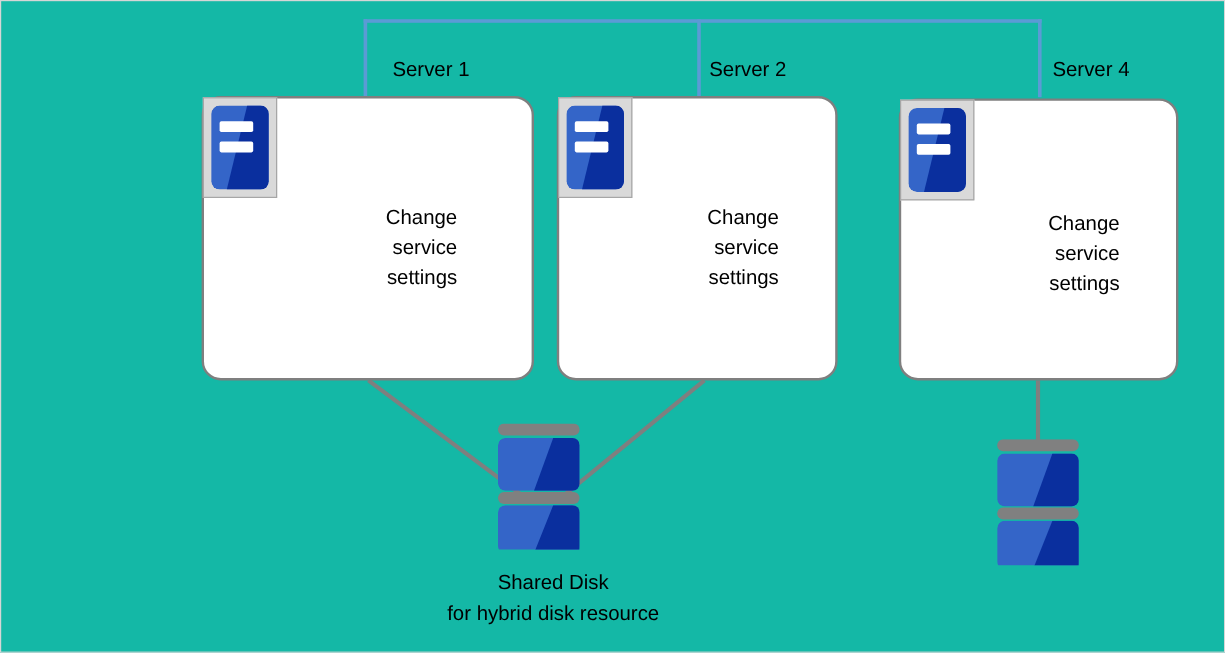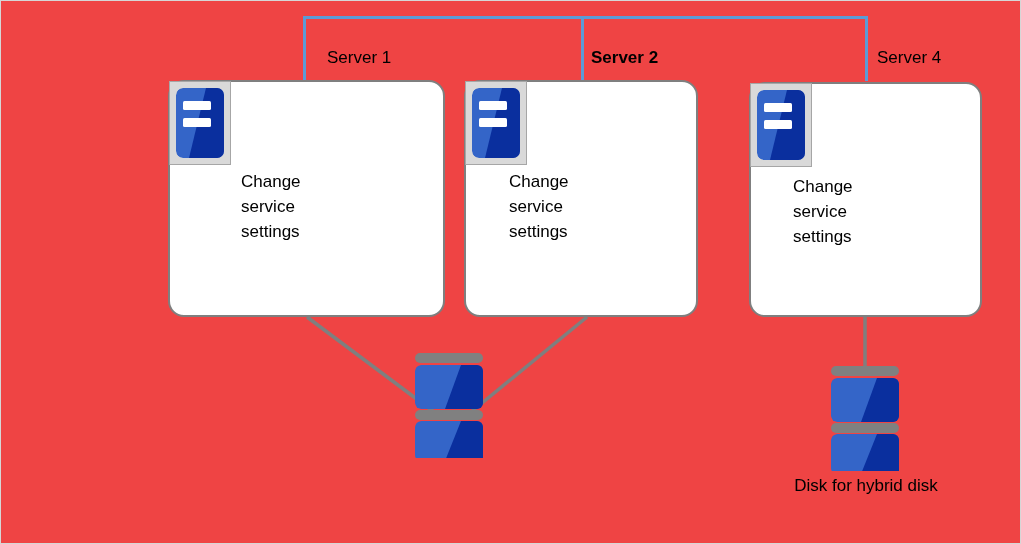--- a/index.html
+++ b/index.html
@@ -7,21 +7,21 @@
     padding: 0;
     background: #ffffff;
   }
   body {
     font-family: "Liberation Sans", sans-serif;
   }
   .canvas {
     position: relative;
     width: 1021px;
     height: 544px;
-    background: #ef4444;
+    background: #14b8a6;
     border: 1px solid #d6d6d6;
     box-sizing: border-box;
     overflow: hidden;
   }
 
   
   .bracket-top {
     position: absolute;
     background: #5b9bd5;
   }
@@ -42,21 +42,21 @@
 
   
   .server-label {
     position: absolute;
     font-size: 17px;
     color: #000000;
     white-space: nowrap;
     line-height: 20px;
   }
   .server-label-1 { left: 326px; top: 47px; }
-  .server-label-2 { left: 590px; top: 47px; font-weight: bold; }
+  .server-label-2 { left: 590px; top: 47px; }
   .server-label-3 { left: 876px; top: 47px; }
 
   
   .server-box {
     position: absolute;
     border: 2.5px solid #7f7f7f;
     border-radius: 16px;
     background: #ffffff;
     box-sizing: border-box;
   }
@@ -79,21 +79,21 @@
   .server-icon-1 { left: 168px; top: 80px; }
   .server-icon-2 { left: 464px; top: 80px; }
   .server-icon-3 { left: 749px; top: 82px; }
   .server-icon svg { display: block; }
 
   
   .box-text {
     position: absolute;
     font-size: 17px;
     color: #000000;
-    text-align: left;
+    text-align: right;
     line-height: 25px;
   }
   .box-text-1 { left: 240px; top: 168px; width: 140px; }
   .box-text-2 { left: 508px; top: 168px; width: 140px; }
   .box-text-3 { left: 792px; top: 173px; width: 140px; }
 
   
   .conn-svg {
     position: absolute;
     left: 0;
@@ -248,18 +248,19 @@
       </g>
       <rect x="2" y="57" width="68" height="10" rx="5" fill="#808080"></rect>
       <g clip-path="url(#dclipD)">
         <rect x="2" y="68" width="68" height="40" rx="6" fill="#3465c8"></rect>
         <polygon points="48,68 70,68 70,108 32,108" fill="#0a2f9e"></polygon>
       </g>
     </svg>
   </div>
 
   <div class="disk-caption caption-shared">
+    <div>Shared Disk</div>
+    <div>for hybrid disk resource</div>
   </div>
   <div class="disk-caption caption-right">
-    <div>Disk for hybrid disk</div>
   </div>
 
 </div>
 
 </body></html>

